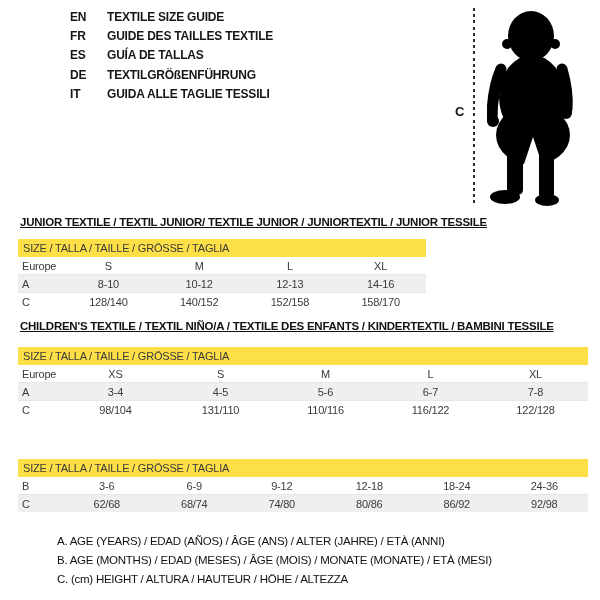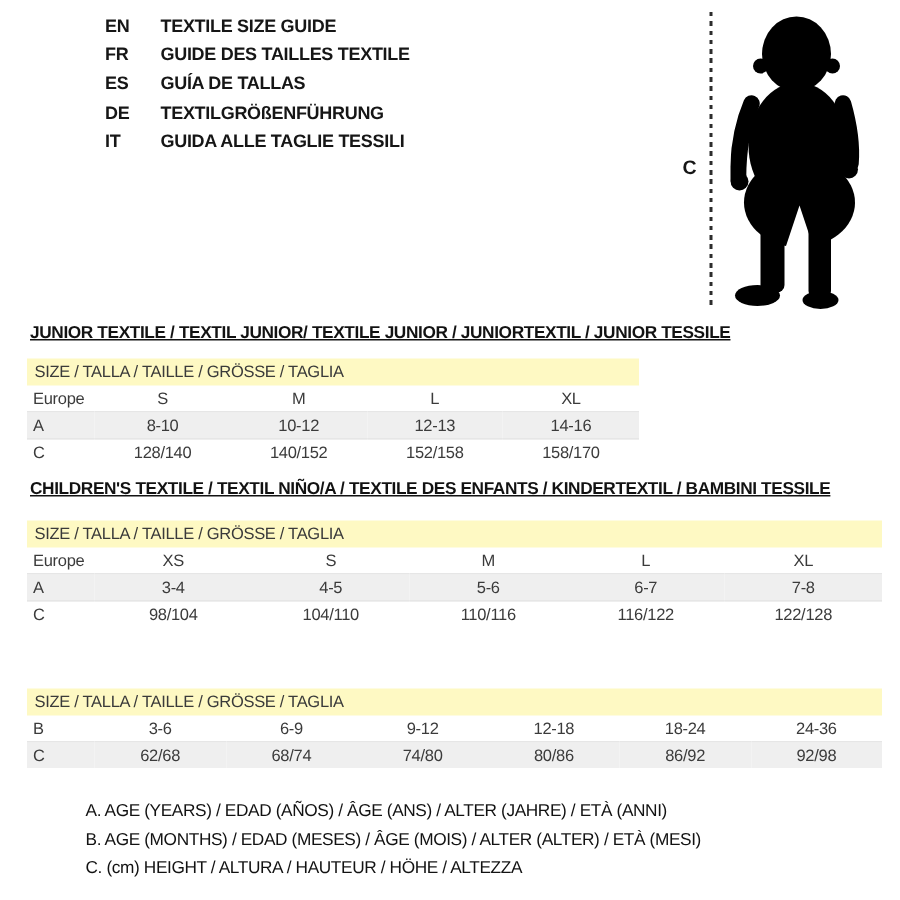--- a/index.html
+++ b/index.html
@@ -16,21 +16,21 @@
   
   .measure-line{position:absolute;left:473px;top:8px;width:2px;height:198px;
     background:repeating-linear-gradient(to bottom,#2d2d2d 0 3px,transparent 3px 6.2px);}
   .figure-c{position:absolute;left:455px;top:104px;font-weight:bold;
     font-size:13px;color:#161616;}
   .baby-svg{position:absolute;left:487px;top:7px;}
   
   .sec-title{position:absolute;left:20px;font-weight:bold;font-size:11.5px;
     letter-spacing:-0.25px;color:#121212;white-space:nowrap;text-decoration:underline;}
   .size-table{position:absolute;left:18px;}
-  .size-bar{height:18px;line-height:18px;background:#fef9c3;color:#3a3a3a;
+  .size-bar{height:18px;line-height:18px;background:#fde047;color:#3a3a3a;
     font-size:11px;letter-spacing:-0.2px;padding-left:5px;}
   table.tbl{width:100%;border-collapse:collapse;table-layout:fixed;
     font-size:11px;color:#3b3b3b;letter-spacing:-0.2px;}
   table.tbl td{height:17px;text-align:center;padding:0;
     border-bottom:1px solid #e6e6e6;}
   table.tbl tr:last-child td{border-bottom:none;}
   table.tbl td.lbl{text-align:left;padding-left:4px;}
   table.tbl col.first{width:45px;}
   tr.alt td{background:#efefef;}
   
@@ -157,21 +157,21 @@
         <td class="lbl">A</td>
         <td>3-4</td>
         <td>4-5</td>
         <td>5-6</td>
         <td>6-7</td>
         <td>7-8</td>
       </tr>
       <tr>
         <td class="lbl">C</td>
         <td>98/104</td>
-        <td>104/110</td>
+        <td>131/110</td>
         <td>110/116</td>
         <td>116/122</td>
         <td>122/128</td>
       </tr>
     </tbody>
       </table>
   </div>
 
   <div class="size-table" style="top:459px;width:570px;">
     <div class="size-bar">SIZE / TALLA / TAILLE / GRÖSSE / TAGLIA</div>
@@ -203,17 +203,17 @@
         <td>80/86</td>
         <td>86/92</td>
         <td>92/98</td>
       </tr>
     </tbody>
       </table>
   </div>
 
   <div class="legend">
     <div class="legend-row">A. AGE (YEARS) / EDAD (AÑOS) / ÂGE (ANS) / ALTER (JAHRE) / ETÀ (ANNI)</div>
-    <div class="legend-row">B. AGE (MONTHS) / EDAD (MESES) / ÂGE (MOIS) / ALTER (ALTER) / ETÀ (MESI)</div>
+    <div class="legend-row">B. AGE (MONTHS) / EDAD (MESES) / ÂGE (MOIS) / MONATE (MONATE) / ETÀ (MESI)</div>
     <div class="legend-row">C. (cm) HEIGHT / ALTURA / HAUTEUR / HÖHE / ALTEZZA</div>
   </div>
 
 </div>
 
 </body></html>

